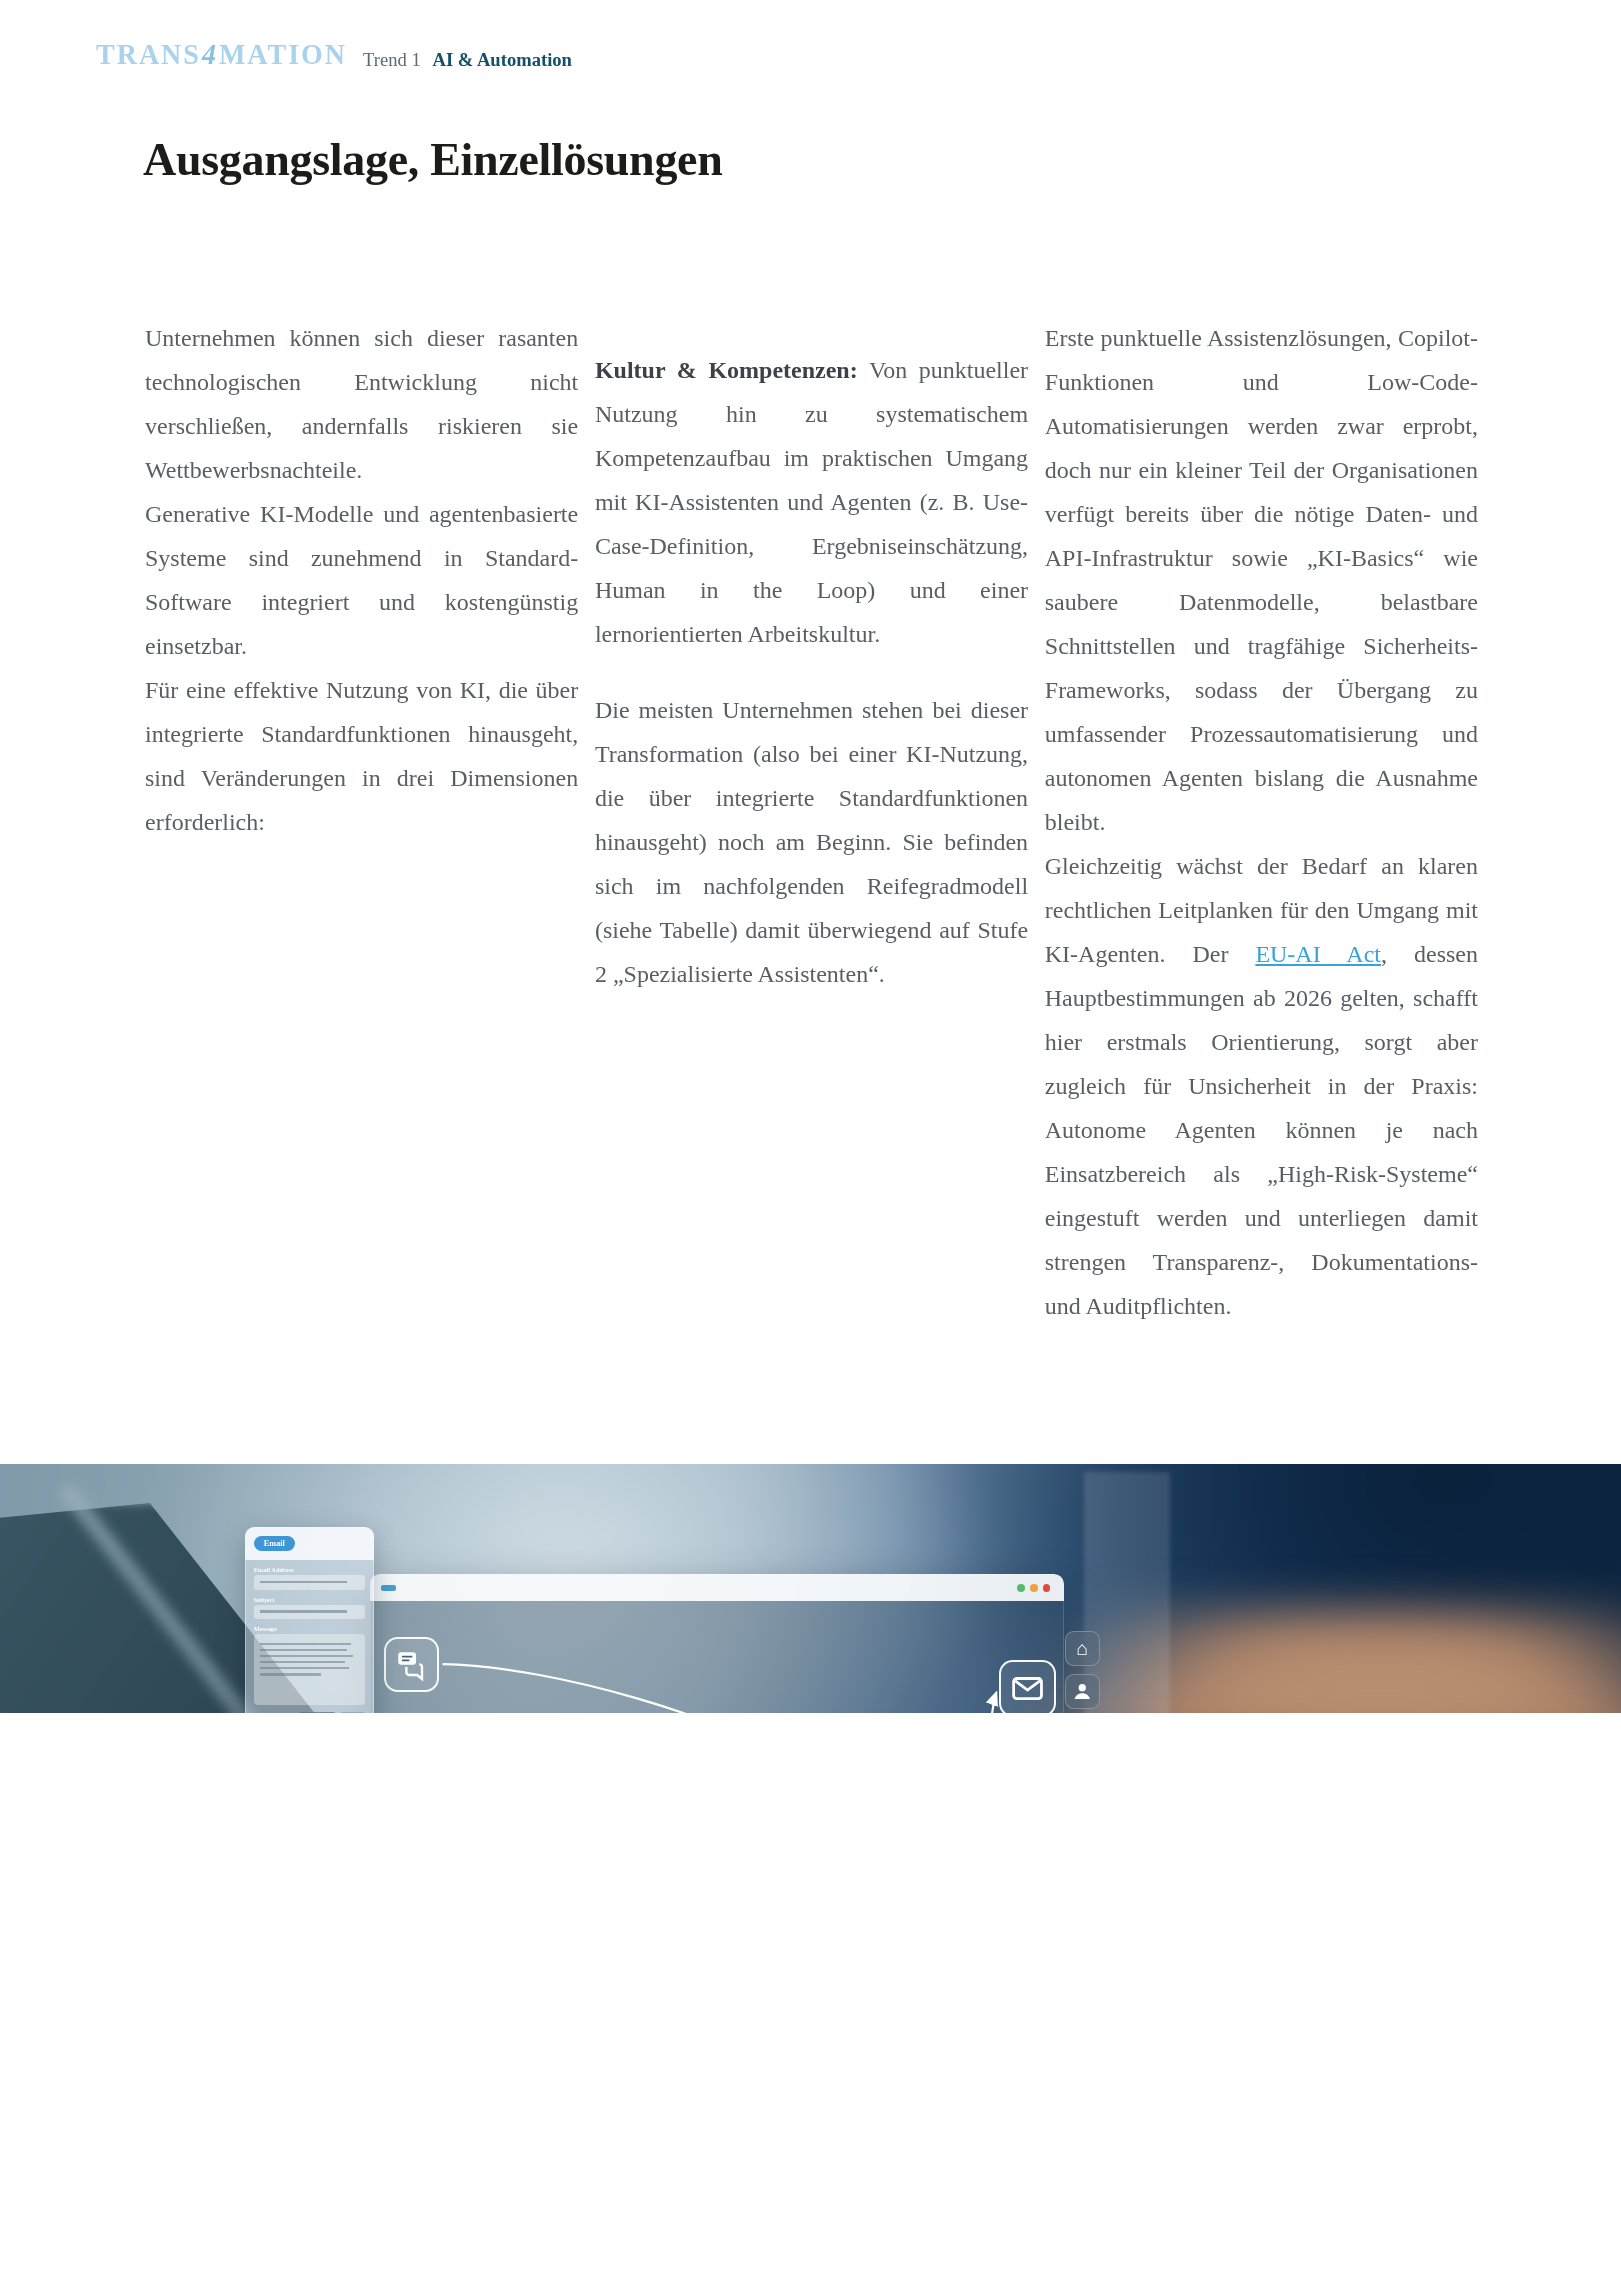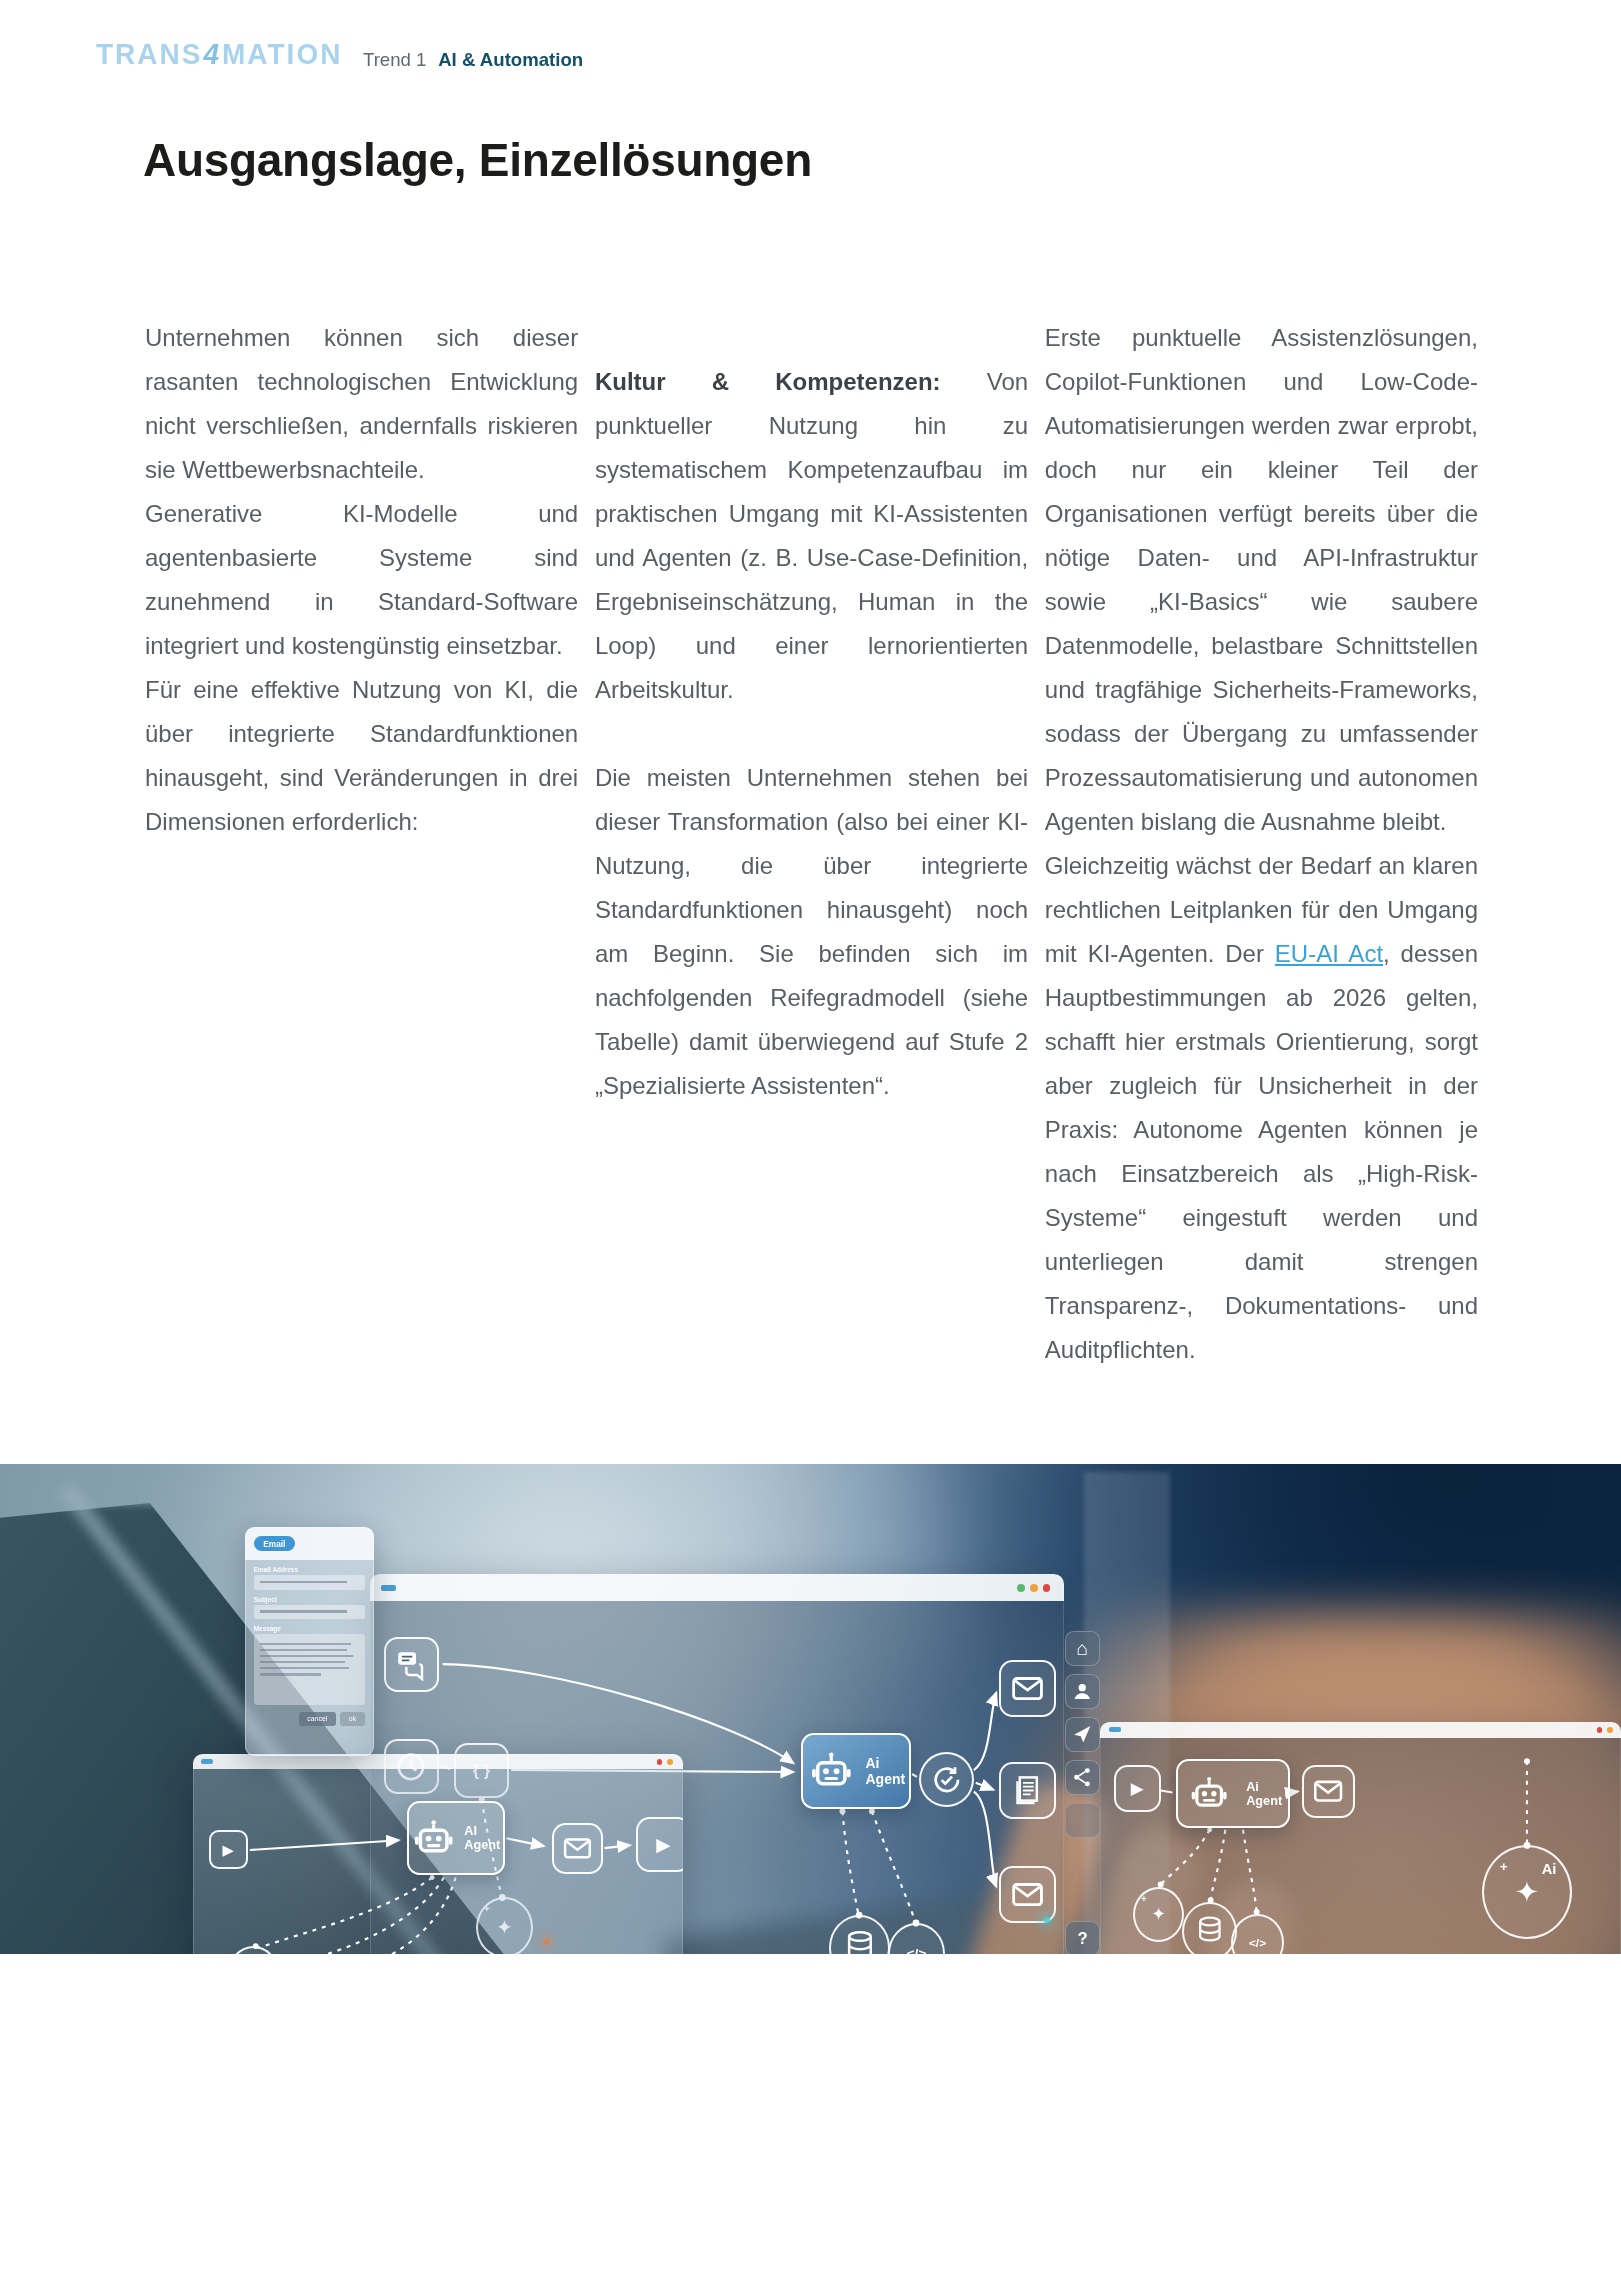--- a/index.html
+++ b/index.html
@@ -1,34 +1,34 @@
 <!DOCTYPE html>
 <html lang="de"><head>
 <meta charset="utf-8">
 <style>
   html,body{margin:0;padding:0;background:#ffffff;}
-  .page{position:relative;width:1621px;height:1954px;background:#fff;overflow:hidden;
-        font-family:Liberation Sans, sans-serif;}
+  .page{position:relative;width:1621px;height:1713px;background:#fff;overflow:hidden;
+        font-family:Liberation Serif, serif;}
 
   
   .logo{position:absolute;left:96px;top:39px;font-size:28px;font-weight:800;
         letter-spacing:2px;color:#a9d3ed;transform:scaleY(1.04);}
   .logo .num{color:#85c1e6;font-style:italic;margin:0 1px;}
   .trend{position:absolute;left:363px;top:49px;font-size:18.6px;color:#5d6a73;}
   .trend b{color:#12506b;margin-left:11.8px;}
 
   
   .title{position:absolute;left:143px;top:131px;font-size:46px;line-height:58px;
          font-weight:bold;color:#1c1c1a;letter-spacing:-0.3px;}
 
   
   .columns{position:absolute;left:145px;top:316px;width:1333px;display:flex;gap:16.7px;}
   .col{flex:1;font-size:24px;line-height:44px;color:#595e65;text-align:justify;}
   .col p{margin:0;}
-  .col p.gap{margin-top:44px;}
+  .col p.gap{margin-top:32px;}
   .col b{color:#3d4248;}
   a.doclink{color:#36a3d9;text-decoration:underline;}
 
   
   .photo{position:absolute;left:0;top:1464px;width:1621px;height:828px;overflow:hidden;background:#8fa6b4;}
   .photo *{box-sizing:border-box;}
   .bg-base{position:absolute;inset:-59px;filter:blur(21.6px);
     background:
       radial-gradient(ellipse 608px 412px at 36% 16%, rgba(208,221,229,0.95), rgba(208,221,229,0) 70%),
       radial-gradient(ellipse 745px 510px at 86% 8%, rgba(10,32,58,0.95), rgba(10,32,58,0) 72%),

